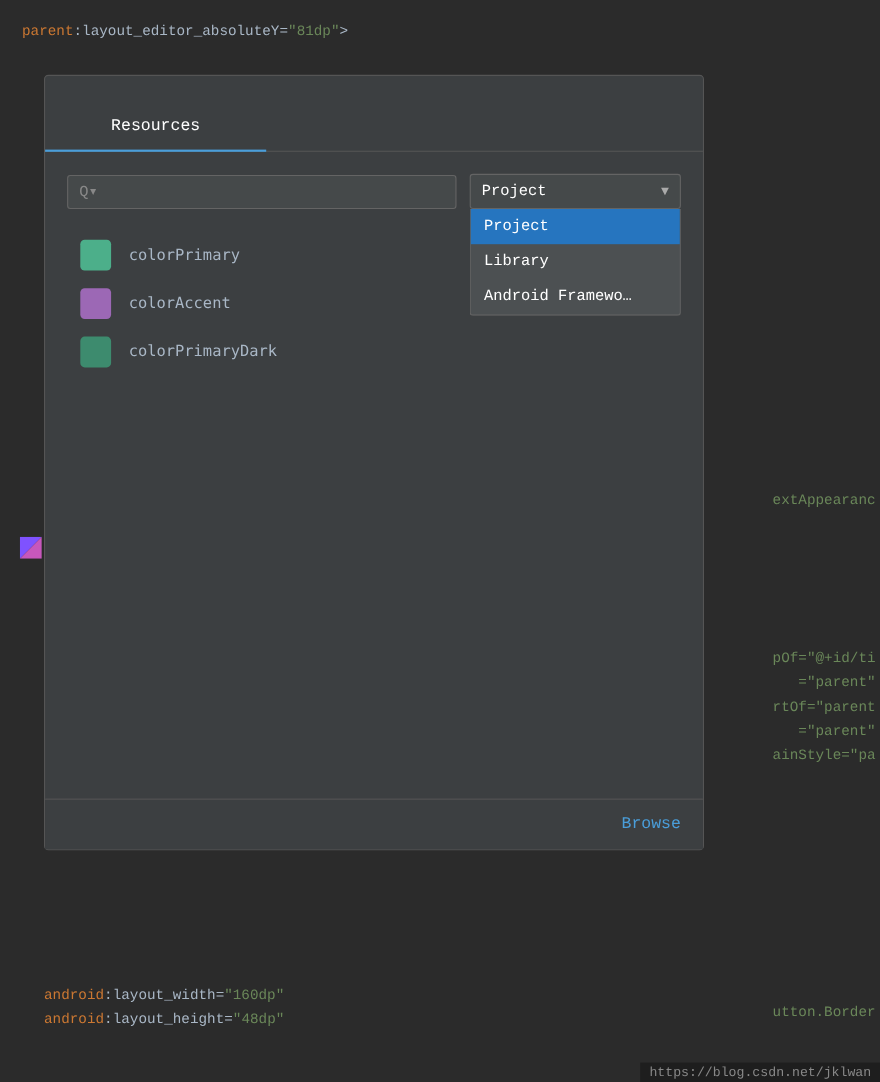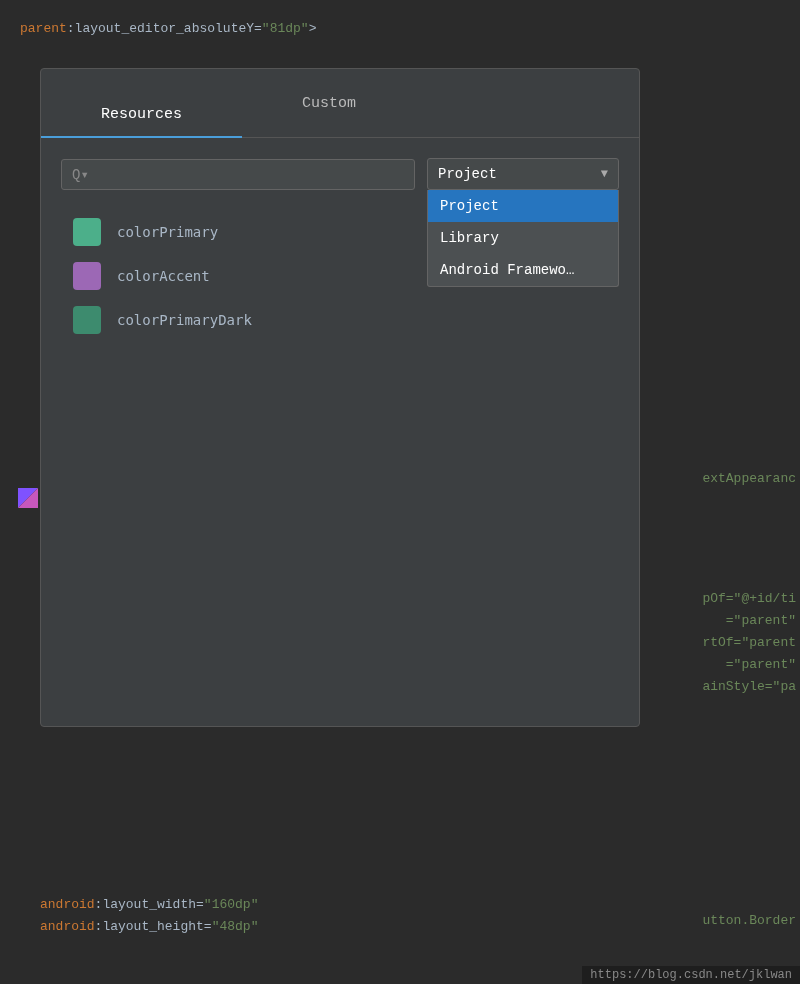--- a/index.html
+++ b/index.html
@@ -259,21 +259,21 @@
   </style>
 </head>
 <body>
 
 <div class="code-background">
   <div class="code-line" style="margin-top: 8px;">
     <span style="color: #cc7832;">parent</span><span style="color: #a9b7c6;">:layout_editor_absoluteY=</span><span style="color: #6a8759;">"81dp"</span><span style="color: #a9b7c6;">&gt;</span>
   </div>
 </div>
 
-<div class="right-code" style="top: 468px; right: 0; padding-right: 4px; color: #6a8759;">extAppearanc</div>
+<div class="right-code" style="top: 444px; right: 0; padding-right: 4px; color: #6a8759;">extAppearanc</div>
 <div class="right-code" style="top: 588px; right: 0; padding-right: 4px; color: #6a8759;">pOf="@+id/ti</div>
 <div class="right-code" style="top: 610px; right: 0; padding-right: 4px; color: #6a8759;">="parent"</div>
 <div class="right-code" style="top: 632px; right: 0; padding-right: 4px; color: #6a8759;">rtOf="parent</div>
 <div class="right-code" style="top: 654px; right: 0; padding-right: 4px; color: #6a8759;">="parent"</div>
 <div class="right-code" style="top: 676px; right: 0; padding-right: 4px; color: #6a8759;">ainStyle="pa</div>
 
 <div class="right-code" style="top: 910px; right: 0; padding-right: 4px; color: #6a8759;">utton.Border</div>
 
 <div class="kotlin-icon">
   <svg viewBox="0 0 20 20" xmlns="http://www.w3.org/2000/svg">
@@ -290,21 +290,20 @@
     <span style="color: #cc7832;">android</span><span style="color: #a9b7c6;">:layout_height=</span><span style="color: #6a8759;">"48dp"</span>
   </div>
 </div>
 
 <div class="url-bar">https://blog.csdn.net/jklwan</div>
 
 <div class="dialog-panel">
 
   <div class="tabs-bar">
     <button class="tab active">Resources</button>
-    <button class="tab">Custom</button>
   </div>
 
   <div class="panel-content">
 
     <div class="controls-row">
 
       <div class="search-input-wrapper">
         <span class="search-icon-text">Q▾</span>
         <input class="search-input" type="text" value="" style="">
       </div>
@@ -339,14 +338,17 @@
         <div class="color-swatch" style="background-color: #3d8b6e;"></div>
         <span class="color-name">colorPrimaryDark</span>
       </div>
 
     </div>
 
   </div>
 
   <div style="flex: 1; min-height: 360px;"></div>
 
+  <div class="panel-footer">
+    <button class="browse-button">Browse</button>
+  </div>
 
 </div>
 
 </body></html>

